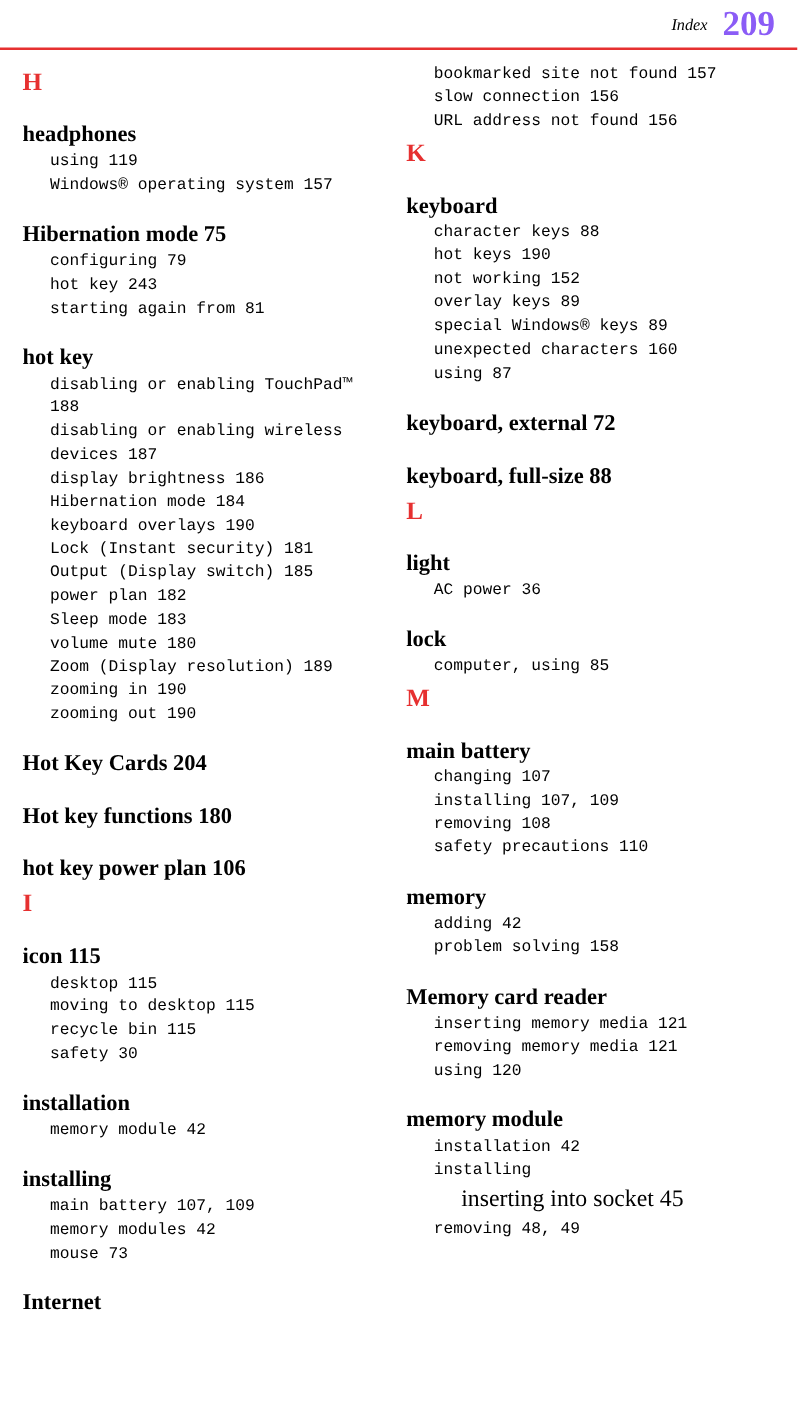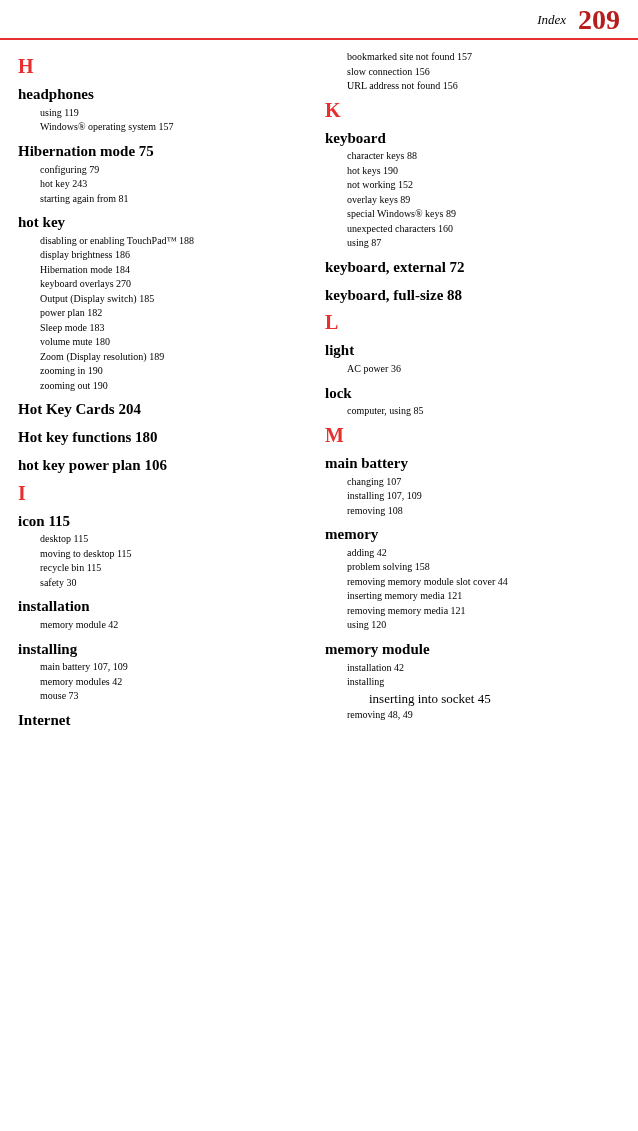--- a/index.html
+++ b/index.html
@@ -21,21 +21,21 @@
     }
     .page-header-title {
       font-style: italic;
       font-size: 13px;
       color: #000;
       margin-right: 12px;
     }
     .page-number {
       font-size: 28px;
       font-weight: bold;
-      color: #b91c1c;
+      color: #8b5cf6;
       line-height: 1;
     }
     .content {
       display: flex;
       padding: 8px 18px 8px 18px;
       gap: 0;
     }
     .col {
       flex: 1;
       padding-right: 12px;
@@ -45,32 +45,33 @@
     .letter-heading {
       font-size: 20px;
       font-weight: bold;
       color: #e63030;
       margin-top: 4px;
       margin-bottom: 2px;
       line-height: 1.2;
     }
     .entry-main {
       font-weight: bold;
-      font-size: 15px;
-      margin-top: 6px;
+      font-size: 18px;
+      margin-top: 16px;
       line-height: 1.45;
     }
     .entry-sub {
       padding-left: 22px;
-      font-size: 10px;
+      font-size: 13px;
       line-height: 1.45;
+      font-family: Liberation Mono, monospace;
     }
     .entry-sub2 {
       padding-left: 44px;
-      font-size: 13px;
+      font-size: 19px;
       line-height: 1.45;
     }
   </style>
 </head>
 <body>
 
 <div class="page-header">
   <span class="page-header-title">Index</span>
   <span class="page-number">209</span>
 </div>
@@ -80,23 +81,25 @@
       <div class="letter-heading">H</div>
       <div class="entry-main">headphones</div>
       <div class="entry-sub">using 119</div>
       <div class="entry-sub">Windows® operating system 157</div>
       <div class="entry-main">Hibernation mode 75</div>
       <div class="entry-sub">configuring 79</div>
       <div class="entry-sub">hot key  243</div>
       <div class="entry-sub">starting again from 81</div>
       <div class="entry-main">hot key</div>
       <div class="entry-sub">disabling or enabling TouchPad™ 188</div>
+      <div class="entry-sub">disabling or enabling wireless devices 187</div>
       <div class="entry-sub">display brightness 186</div>
       <div class="entry-sub">Hibernation mode 184</div>
-      <div class="entry-sub">keyboard overlays 270</div>
+      <div class="entry-sub">keyboard overlays 190</div>
+      <div class="entry-sub">Lock (Instant security) 181</div>
       <div class="entry-sub">Output (Display switch) 185</div>
       <div class="entry-sub">power plan 182</div>
       <div class="entry-sub">Sleep mode 183</div>
       <div class="entry-sub">volume mute 180</div>
       <div class="entry-sub">Zoom (Display resolution) 189</div>
       <div class="entry-sub">zooming in 190</div>
       <div class="entry-sub">zooming out 190</div>
       <div class="entry-main">Hot Key Cards 204</div>
       <div class="entry-main">Hot key functions 180</div>
       <div class="entry-main">hot key power plan 106</div>
@@ -132,24 +135,25 @@
       <div class="letter-heading">L</div>
       <div class="entry-main">light</div>
       <div class="entry-sub">AC power 36</div>
       <div class="entry-main">lock</div>
       <div class="entry-sub">computer, using 85</div>
       <div class="letter-heading">M</div>
       <div class="entry-main">main battery</div>
       <div class="entry-sub">changing 107</div>
       <div class="entry-sub">installing 107, 109</div>
       <div class="entry-sub">removing 108</div>
+      <div class="entry-sub">safety precautions 110</div>
       <div class="entry-main">memory</div>
       <div class="entry-sub">adding 42</div>
       <div class="entry-sub">problem solving 158</div>
-      <div class="entry-sub">removing memory module slot cover 44</div>
+      <div class="entry-main">Memory card reader</div>
       <div class="entry-sub">inserting memory media 121</div>
       <div class="entry-sub">removing memory media 121</div>
       <div class="entry-sub">using 120</div>
       <div class="entry-main">memory module</div>
       <div class="entry-sub">installation 42</div>
       <div class="entry-sub">installing</div>
       <div class="entry-sub2">inserting into socket 45</div>
       <div class="entry-sub">removing 48, 49</div>
     </div>
 </div>

